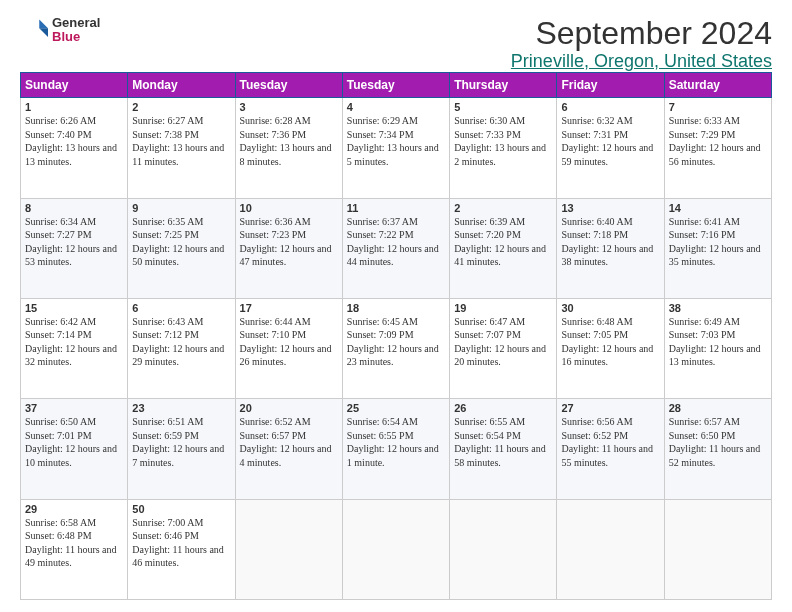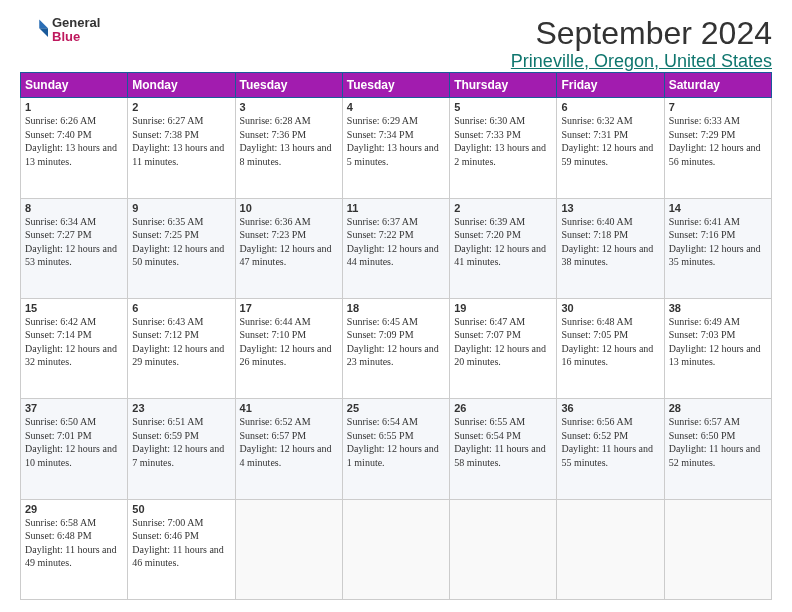--- a/index.html
+++ b/index.html
@@ -225,33 +225,33 @@
         <tr>
           <td>
             <span class="day-number">37</span>
             <div class="cell-content">Sunrise: 6:50 AM<br>Sunset: 7:01 PM<br>Daylight: 12 hours and 10 minutes.</div>
           </td>
           <td>
             <span class="day-number">23</span>
             <div class="cell-content">Sunrise: 6:51 AM<br>Sunset: 6:59 PM<br>Daylight: 12 hours and 7 minutes.</div>
           </td>
           <td>
-            <span class="day-number">41</span>
+            <span class="day-number">20</span>
             <div class="cell-content">Sunrise: 6:52 AM<br>Sunset: 6:57 PM<br>Daylight: 12 hours and 4 minutes.</div>
           </td>
           <td>
             <span class="day-number">25</span>
             <div class="cell-content">Sunrise: 6:54 AM<br>Sunset: 6:55 PM<br>Daylight: 12 hours and 1 minute.</div>
           </td>
           <td>
             <span class="day-number">26</span>
             <div class="cell-content">Sunrise: 6:55 AM<br>Sunset: 6:54 PM<br>Daylight: 11 hours and 58 minutes.</div>
           </td>
           <td>
-            <span class="day-number">36</span>
+            <span class="day-number">27</span>
             <div class="cell-content">Sunrise: 6:56 AM<br>Sunset: 6:52 PM<br>Daylight: 11 hours and 55 minutes.</div>
           </td>
           <td>
             <span class="day-number">28</span>
             <div class="cell-content">Sunrise: 6:57 AM<br>Sunset: 6:50 PM<br>Daylight: 11 hours and 52 minutes.</div>
           </td>
         </tr>
         <tr>
           <td>
             <span class="day-number">29</span>

